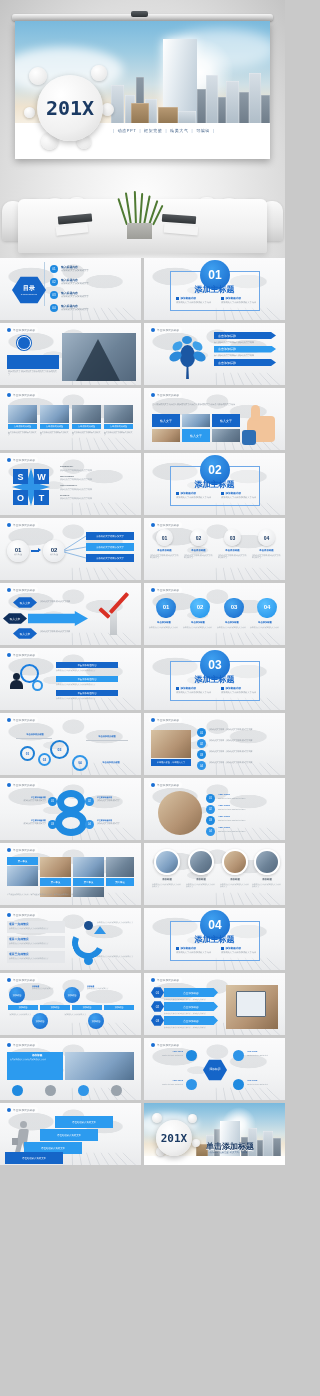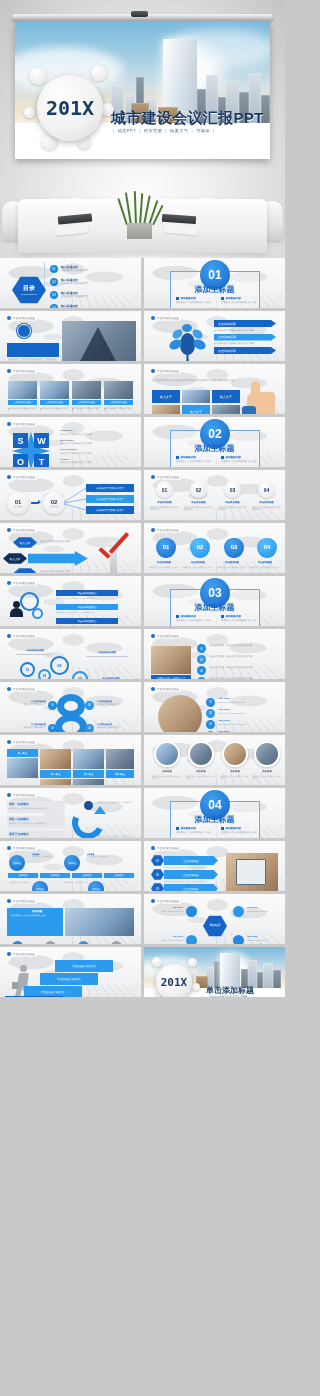--- a/index.html
+++ b/index.html
@@ -60,21 +60,21 @@
            background:linear-gradient(180deg,#fafafa,#e2e2e2 65%,#cdcdcd); box-shadow:0 1px 3px rgba(0,0,0,.16); }
   .plantpot { position:absolute; left:127px; top:64px; width:25px; height:16px; background:linear-gradient(180deg,#b9b9b5,#9d9d98); }
   .plant { position:absolute; left:122px; top:32px; width:36px; height:34px; }
   .blade { position:absolute; bottom:0; width:2px; background:#4f7a33; border-radius:1px; transform-origin:bottom center; }
   .paper { position:absolute; background:#f4f4f4; box-shadow:0 1px 2px rgba(0,0,0,.14); }
   .device { position:absolute; background:linear-gradient(180deg,#55595d,#2f3336); border-radius:1px; }
 
   
   .grid { position:absolute; left:0; top:258px; width:285px;
           display:grid; grid-template-columns:141px 141px; column-gap:3px; row-gap:3px; }
-  .slide { position:relative; width:141px; height:50px; background:#f2f3f4; overflow:hidden; }
+  .slide { position:relative; width:141px; height:62px; background:#f2f3f4; overflow:hidden; }
   .slide .world { position:absolute; inset:0;
       background:
        radial-gradient(ellipse at 22% 30%, rgba(205,208,211,.55) 0 14%, rgba(0,0,0,0) 15%),
        radial-gradient(ellipse at 52% 22%, rgba(205,208,211,.5) 0 10%, rgba(0,0,0,0) 11%),
        radial-gradient(ellipse at 74% 38%, rgba(205,208,211,.5) 0 12%, rgba(0,0,0,0) 13%),
        radial-gradient(ellipse at 38% 52%, rgba(205,208,211,.4) 0 8%, rgba(0,0,0,0) 9%),
        linear-gradient(180deg,#fbfbfc 0%,#f3f4f5 58%,#e9eaec 100%); }
   .slide .floor { position:absolute; left:0; right:0; bottom:0; height:17px; opacity:.55;
       background-image:
         repeating-linear-gradient(90deg, rgba(150,160,172,.45) 0 .5px, transparent .5px 9px),
@@ -148,21 +148,20 @@
     <div class="bub bub1"></div>
     <div class="bub bub2"></div>
     <div class="bub bub3"></div>
     <div class="bub bub4"></div>
     <div class="bub bub5"></div>
     <div class="bub bub6"></div>
     <div class="badge">
       <span class="badge-txt">201X</span>
     </div>
 
-    <div class="title-cn">城市建设会议汇报PPT</div>
     <div class="title-sub">
       <i>|</i><span>动态PPT</span><i>|</i><span>框架完整</span><i>|</i><span>精美大气</span><i>|</i><span>可编辑</span><i>|</i>
     </div>
   </div>
 
   <div class="room">
     <div class="chair" style="left:2px;top:42px"></div>
     <div class="chair" style="left:22px;top:40px"></div>
     <div class="chair" style="left:44px;top:39px"></div>
     <div class="chair" style="left:66px;top:38px"></div>

